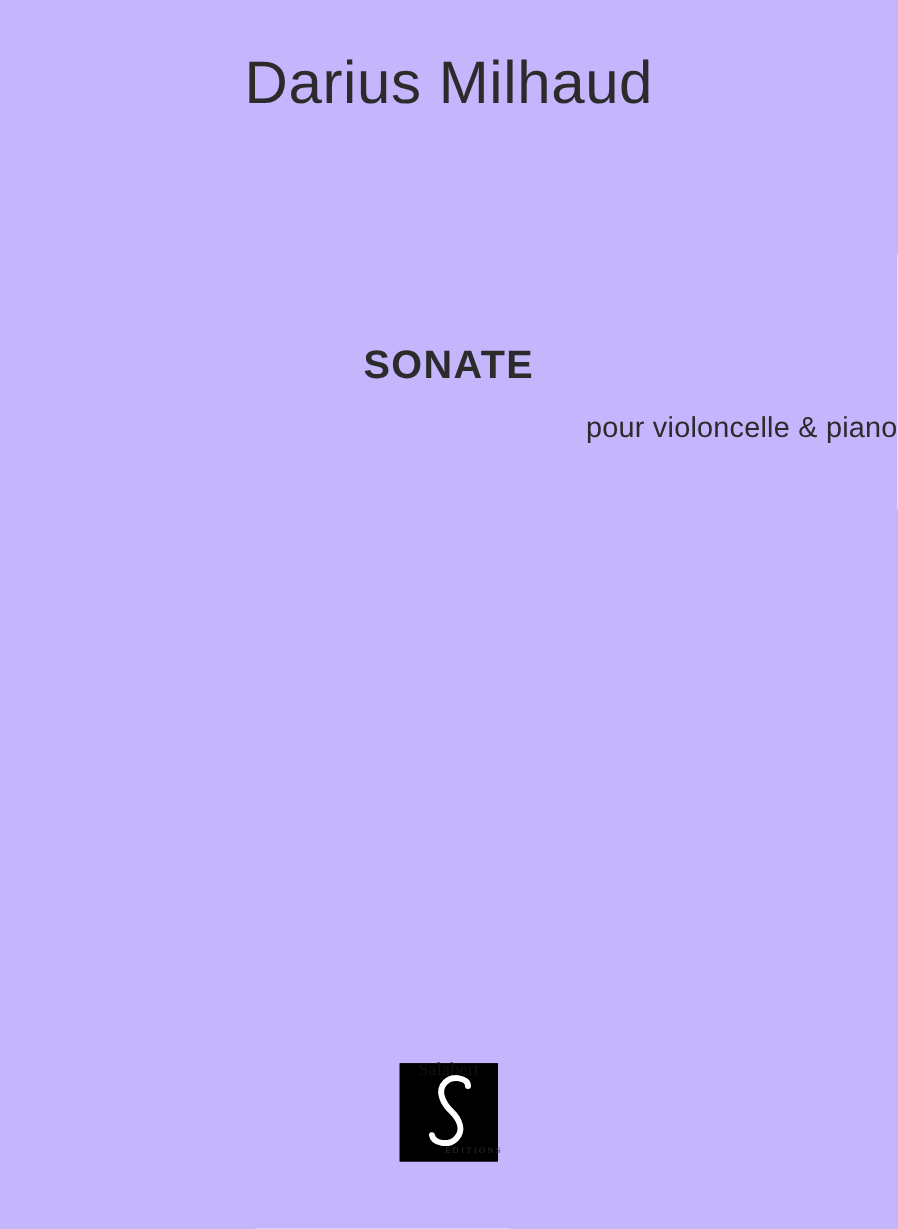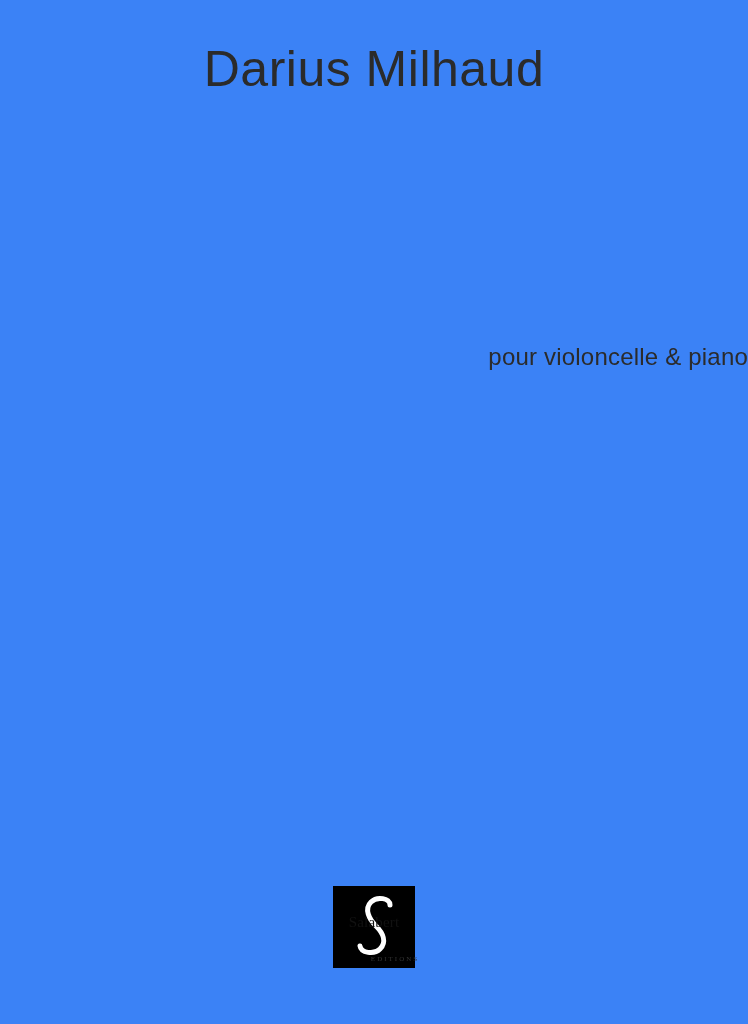--- a/index.html
+++ b/index.html
@@ -8,21 +8,21 @@
     background: #ffffff;
   }
   body {
     font-family: "Liberation Sans", sans-serif;
     color: #231f20;
   }
   .page {
     position: relative;
     width: 748px;
     height: 1024px;
-    background: #3b82f6;
+    background: #c4b5fd;
     overflow: hidden;
     margin: 0 auto;
   }
   .composer {
     position: absolute;
     top: 42px;
     left: 0;
     width: 748px;
     text-align: center;
     font-size: 50px;
@@ -64,21 +64,21 @@
   .publisher-logo .s-mark {
     position: absolute;
     left: 0;
     top: 0;
     width: 82px;
     height: 82px;
   }
   .publisher-name {
     position: absolute;
     left: 333px;
-    top: 914px;
+    top: 884px;
     width: 82px;
     text-align: center;
     font-family: "Liberation Serif", serif;
     font-size: 15px;
     color: #111111;
     letter-spacing: 0.2px;
   }
   .publisher-sub {
     position: absolute;
     left: 333px;
@@ -92,20 +92,21 @@
     padding-left: 12px;
   }
 </style>
 </head>
 <body>
 
 <div class="page">
 
   <div class="composer">Darius Milhaud</div>
 
+  <div class="work-title">SONATE</div>
 
   <div class="subtitle">pour violoncelle &amp; piano</div>
 
   <div class="publisher-logo">
     <svg class="s-mark" viewBox="0 0 82 82" xmlns="http://www.w3.org/2000/svg">
       <rect x="0" y="0" width="82" height="82" fill="#000000"></rect>
       <path d="M57 19 C57 12, 44 10, 38 16 C31 23, 36 33, 43 40 C50 47, 54 56, 47 63 C41 69, 28 67, 27 60" fill="none" stroke="#ffffff" stroke-width="5" stroke-linecap="round"></path>
     </svg>
   </div>
 

